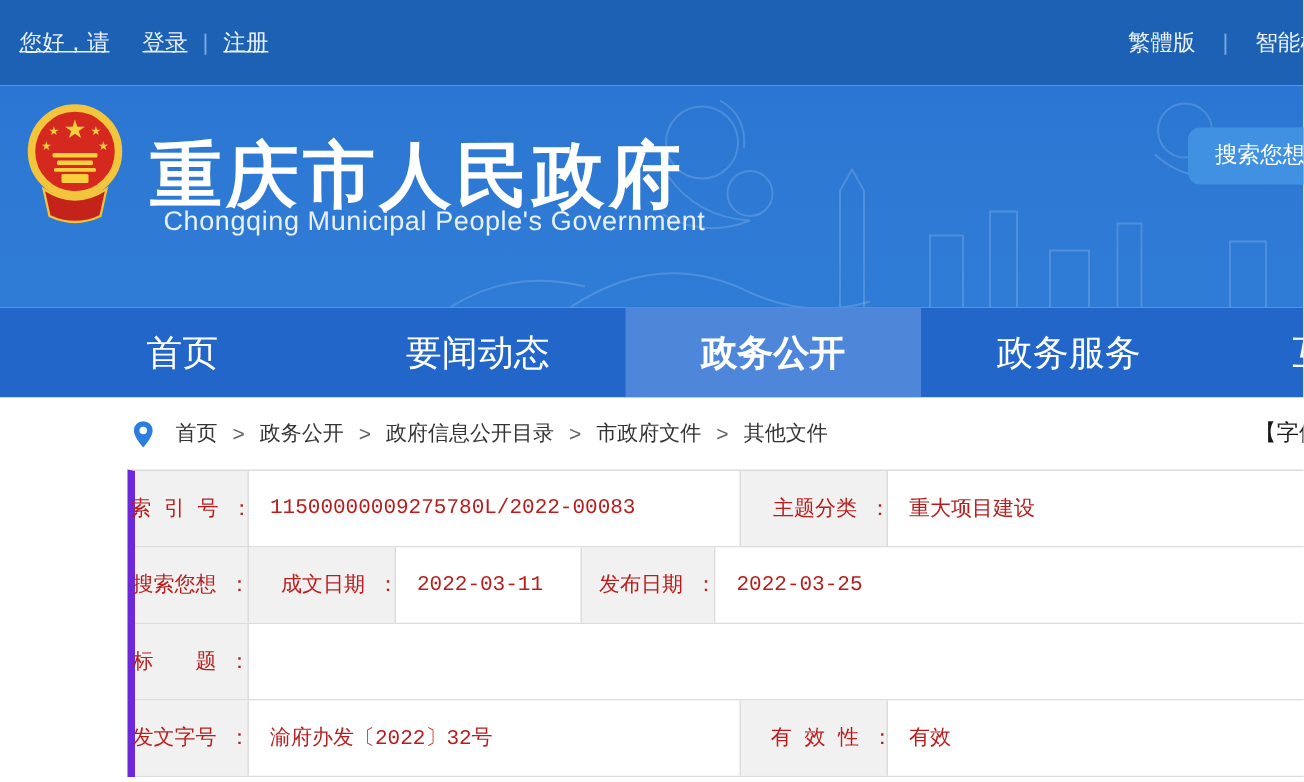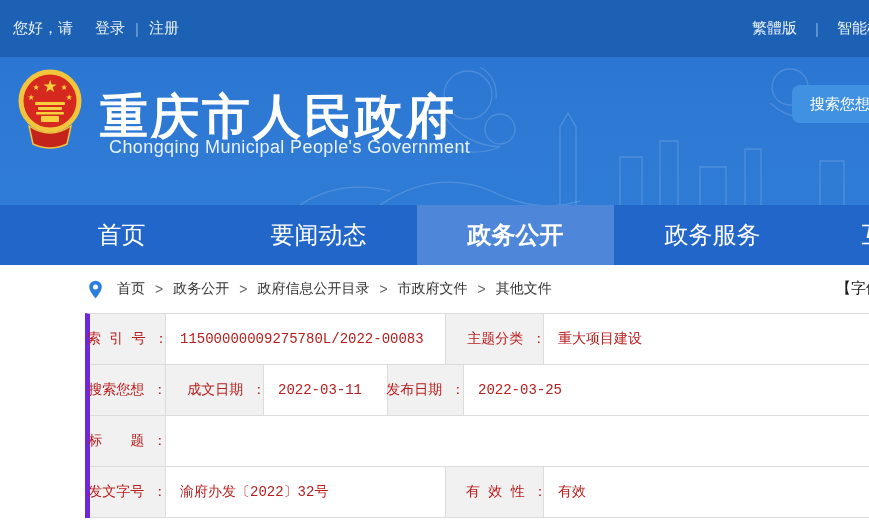--- a/index.html
+++ b/index.html
@@ -5,21 +5,21 @@
   html,body{margin:0;padding:0;}
   .frame{
     position:relative;width:869px;height:521px;overflow:hidden;background:#fff;
     font-family:"Liberation Sans","DejaVu Sans",sans-serif;
   }
   
   .topbar{
     position:absolute;left:0;top:0;width:869px;height:57px;background:#1d61b5;
     color:#eaf2fb;font-size:15px;
   }
-  .topbar-left{position:absolute;left:13px;top:0;height:57px;display:flex;align-items:center;gap:6px;white-space:nowrap;}
+  .topbar-left{position:absolute;left:13px;top:0;height:57px;display:flex;align-items:center;gap:6px;white-space:nowrap;text-decoration:underline;}
   .topbar-right{position:absolute;left:752px;top:0;height:57px;display:flex;align-items:center;gap:14px;white-space:nowrap;}
   .topbar a,.toplink{color:#eaf2fb;text-decoration:none;cursor:pointer;}
   .top-sep{color:#7fa9dc;margin:0 4px;}
   .gap-sm{width:10px;display:inline-block;}
   
   .header{
     position:absolute;left:0;top:57px;width:869px;height:148px;
     background:linear-gradient(180deg,#2b76d2 0%,#2e7ad4 60%,#2f7cd6 100%);
   }
   .decor{position:absolute;left:0;top:0;width:869px;height:148px;pointer-events:none;}
@@ -65,23 +65,23 @@
   .t-label{
     background:#f1f1f1;border-right:1px solid #dcdcdc;display:flex;align-items:center;
     justify-content:center;flex:0 0 auto;white-space:nowrap;
   }
   .t-value{
     background:#fff;border-right:1px solid #dcdcdc;display:flex;align-items:center;
     padding-left:14px;flex:0 0 auto;white-space:nowrap;overflow:hidden;
   }
   .w-lab{width:75px;}
   .w-lab2{width:73px;padding-left:24px;}
-  .w-val1{width:280px;box-sizing:border-box;}
+  .w-val1{width:328px;box-sizing:border-box;}
   .w-val2{width:124px;box-sizing:border-box;}
-  .w-lab3{width:75px;}
+  .w-lab3{width:75px;padding-left:13px;}
   .t-fill{flex:1 1 auto;border-right:none;}
 </style>
 </head>
 <body>
 
 <div class="frame">
 
   <div class="topbar">
     <div class="topbar-left">
       <span>您好，请</span>

